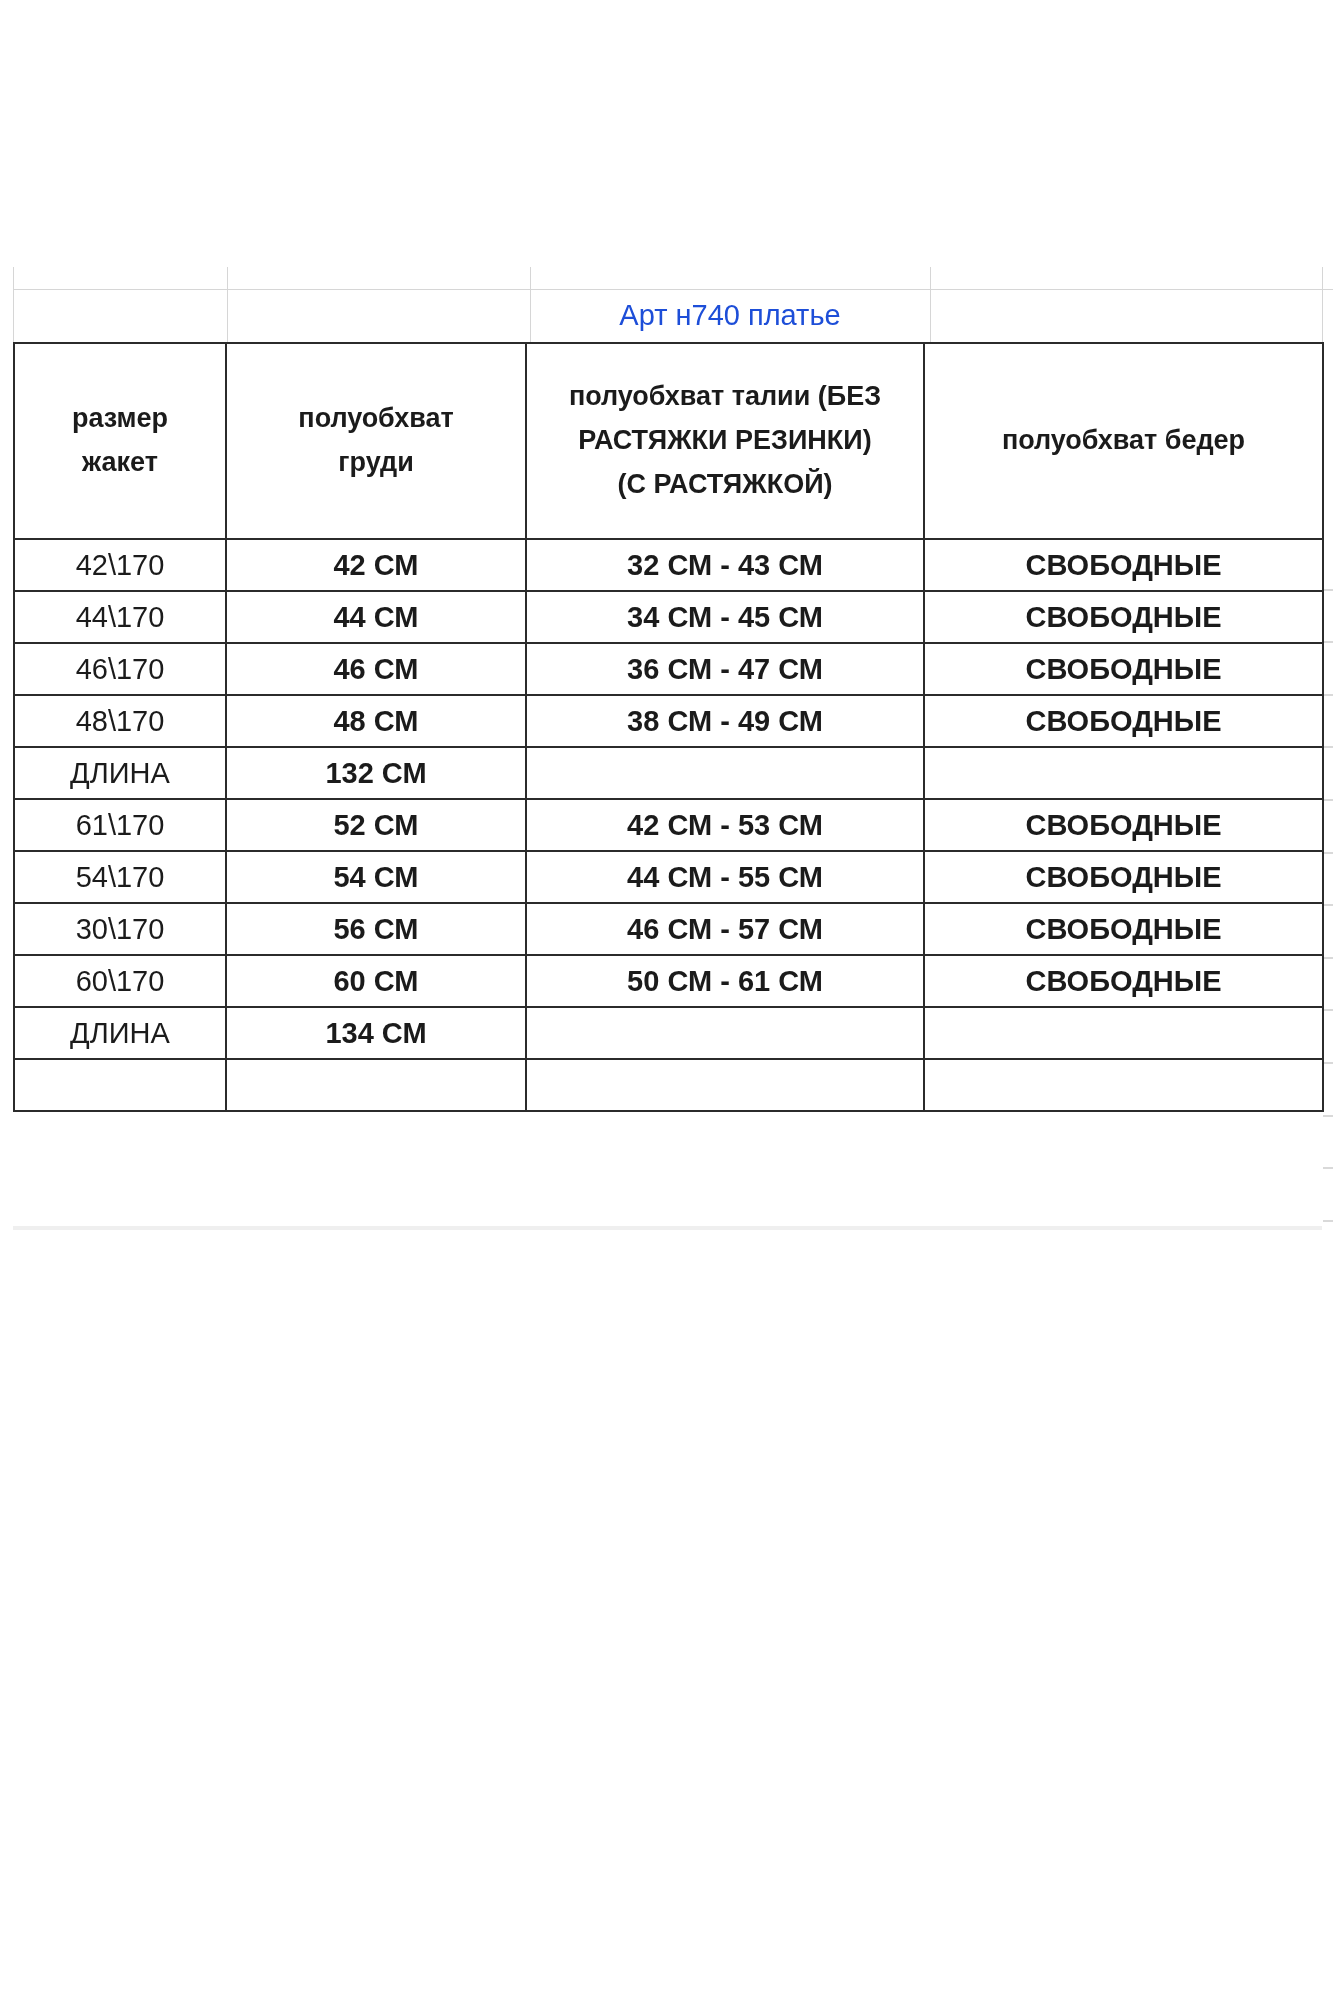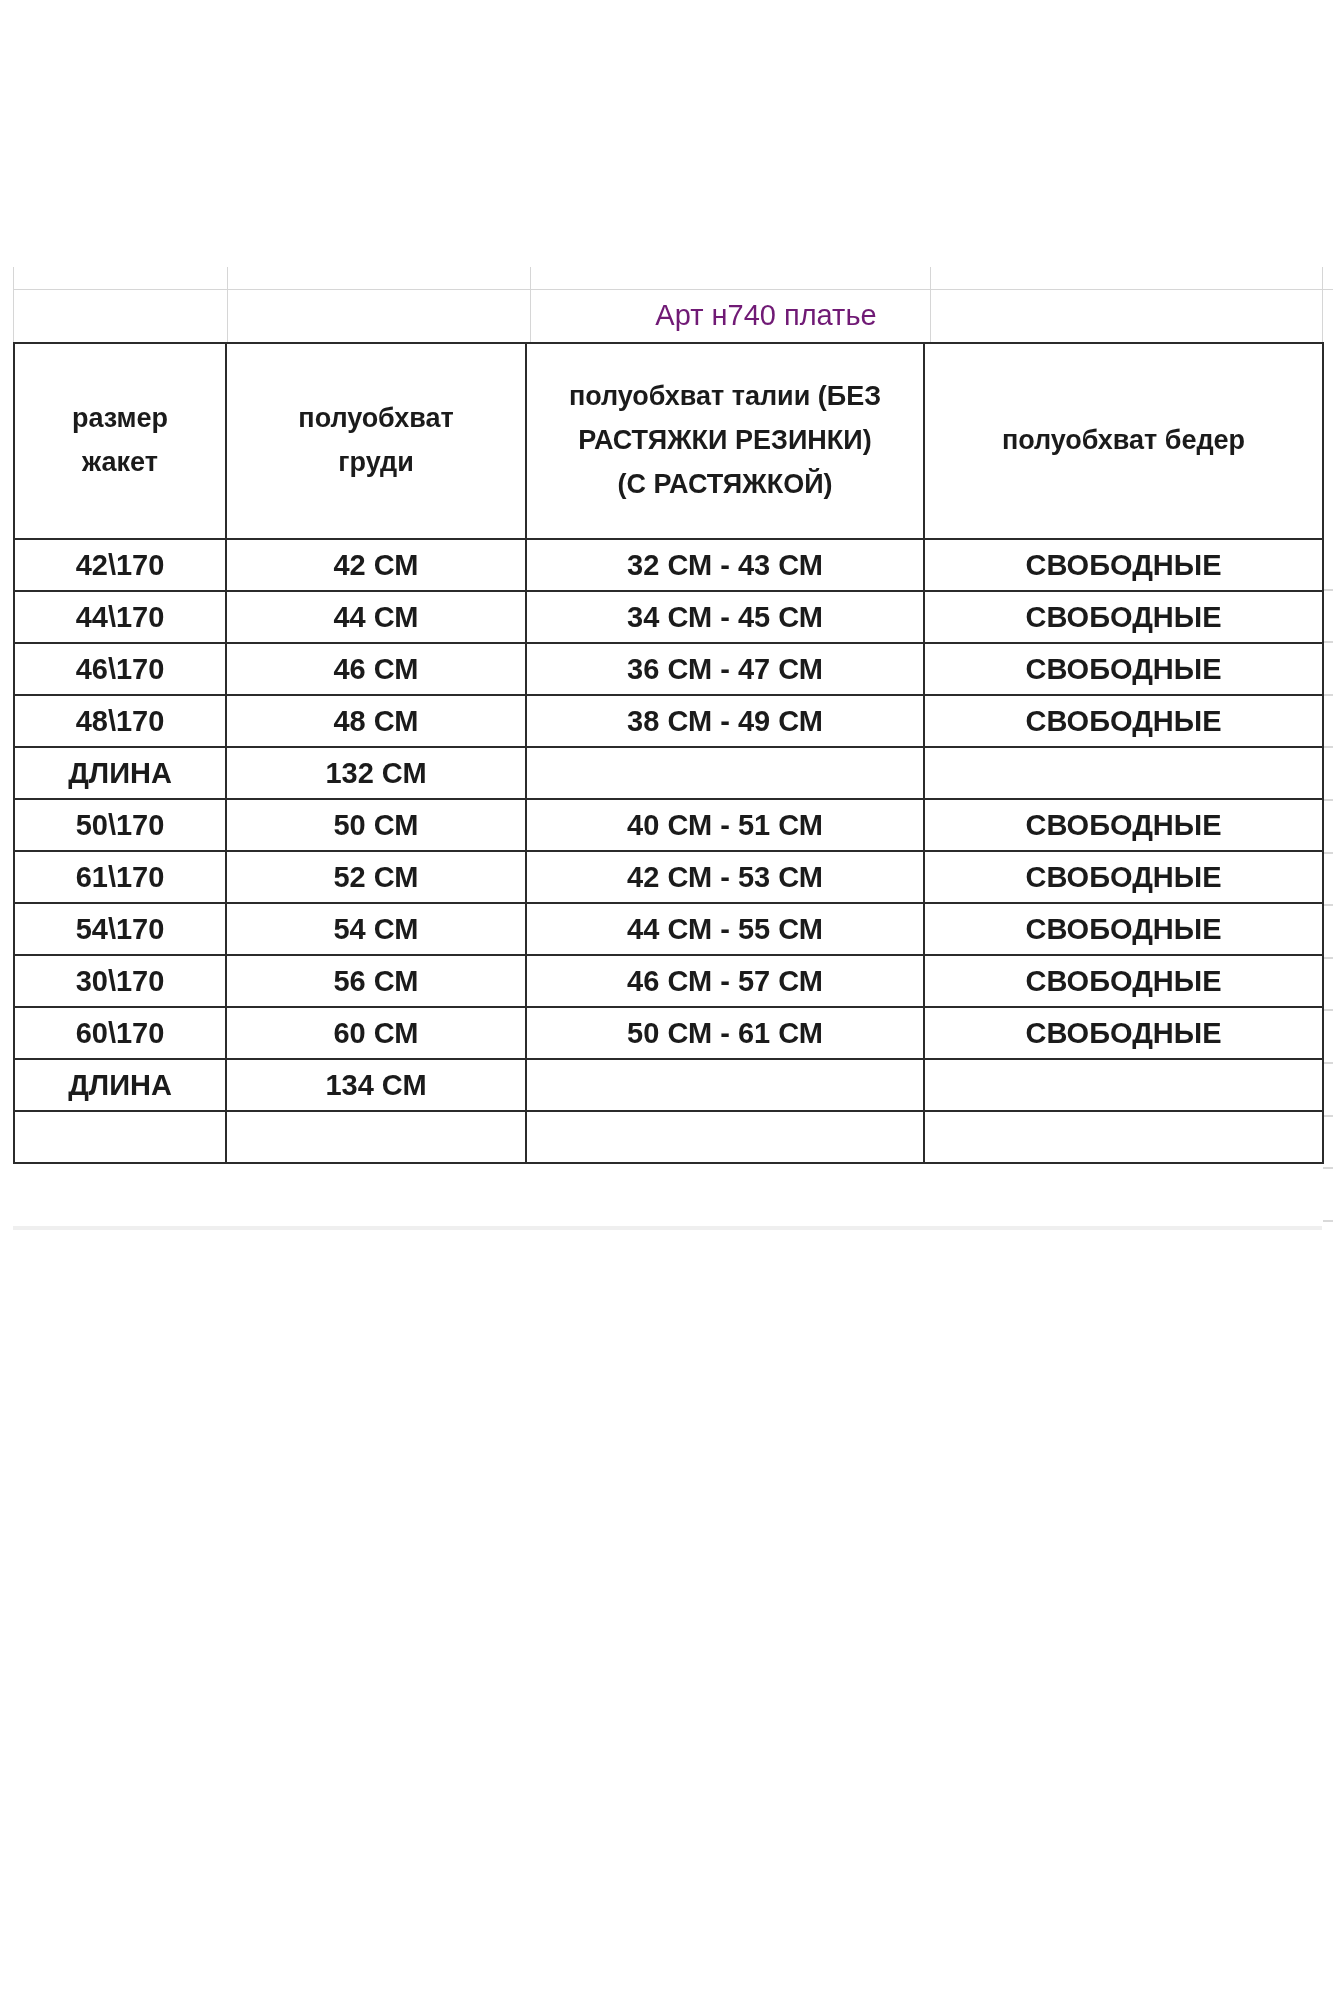--- a/index.html
+++ b/index.html
@@ -55,23 +55,22 @@
   .sheet-title {
     position: absolute;
     left: 530px;
     top: 289px;
     width: 400px;
     height: 52px;
     display: flex;
     align-items: center;
     justify-content: center;
     font-size: 29px;
-    color: #701a75;
+    color: #1d4ed8;
     white-space: nowrap;
-    padding-left: 36px;
   }
 
   table.size-table {
     position: absolute;
     left: 13px;
     top: 342px;
     width: 1309px;
     border-collapse: collapse;
     table-layout: fixed;
     border: 2px solid #84cc16;
@@ -90,21 +89,21 @@
     font-weight: bold;
     font-size: 27px;
     line-height: 1.62;
     white-space: pre-line;
   }
   .size-table td {
     font-size: 29px;
     font-weight: bold;
   }
   .size-table td:first-child {
-    font-weight: bold;
+    font-weight: normal;
   }
 </style>
 </head>
 <body>
 
 <div class="gridline v gv1"></div>
 <div class="gridline v gv2"></div>
 <div class="gridline v gv3"></div>
 <div class="gridline v gv4"></div>
 <div class="gridline v gv5"></div>
@@ -158,26 +157,20 @@
       <td>38 СМ - 49 СМ</td>
       <td>СВОБОДНЫЕ</td>
     </tr>
     <tr>
       <td>ДЛИНА</td>
       <td>132 СМ</td>
       <td></td>
       <td></td>
     </tr>
     <tr>
-      <td>50\170</td>
-      <td>50 СМ</td>
-      <td>40 СМ - 51 СМ</td>
-      <td>СВОБОДНЫЕ</td>
-    </tr>
-    <tr>
       <td>61\170</td>
       <td>52 СМ</td>
       <td>42 СМ - 53 СМ</td>
       <td>СВОБОДНЫЕ</td>
     </tr>
     <tr>
       <td>54\170</td>
       <td>54 СМ</td>
       <td>44 СМ - 55 СМ</td>
       <td>СВОБОДНЫЕ</td>

